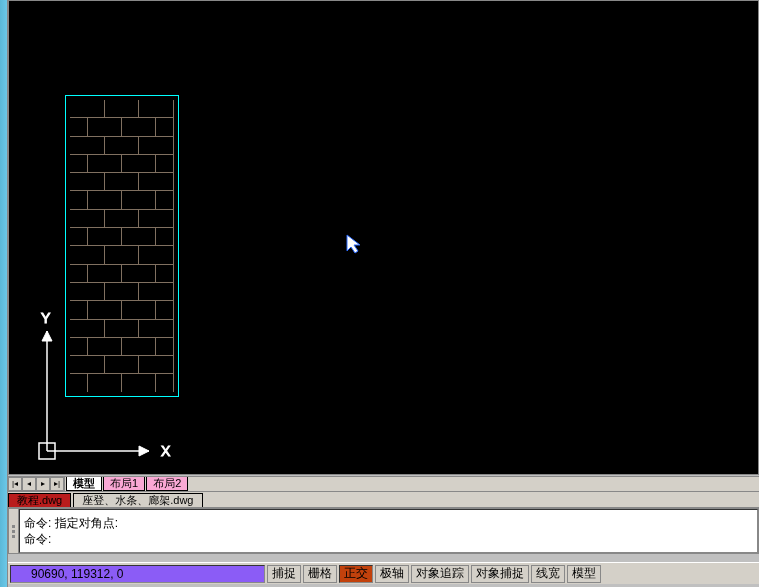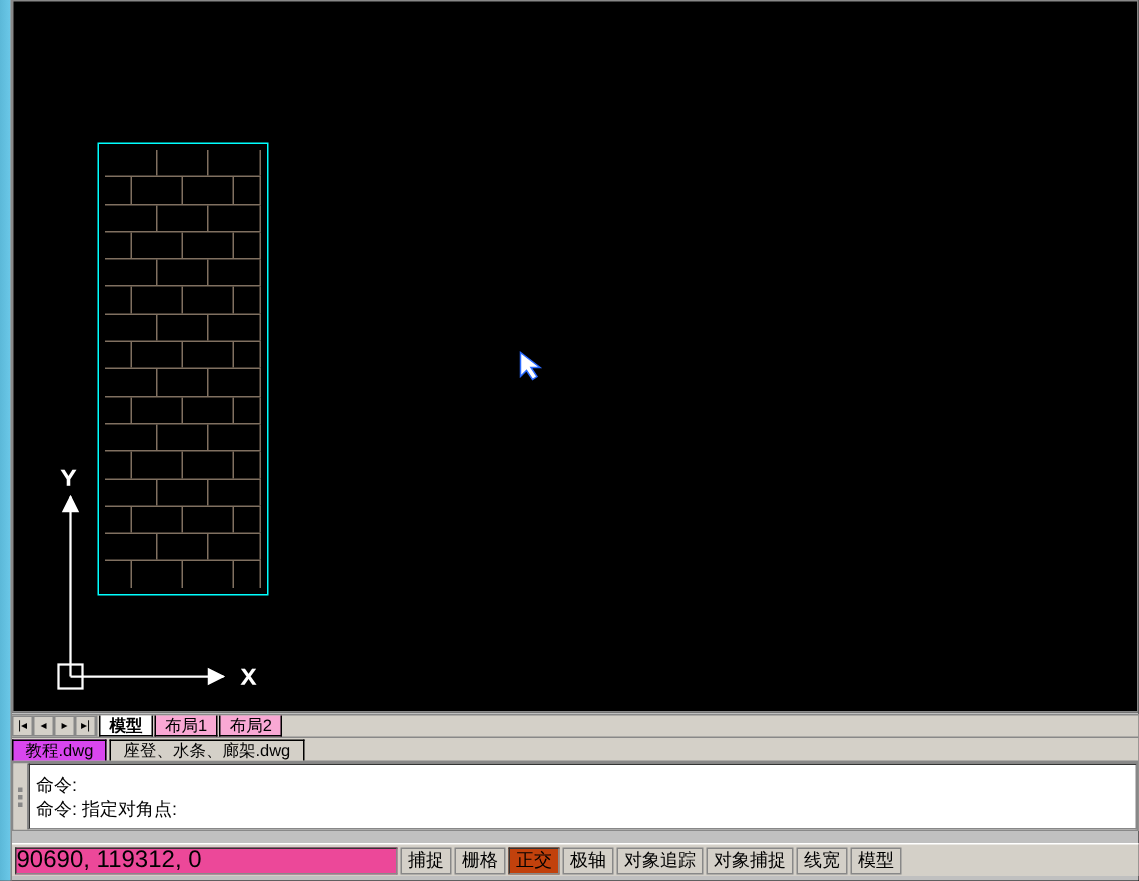--- a/index.html
+++ b/index.html
@@ -103,21 +103,21 @@
   .file-tabs {
     position: absolute;
     left: 8px; top: 492px;
     width: 751px; height: 16px;
     background: #d4d0c8;
     border-bottom: 1px solid #888;
     display: flex;
     align-items: flex-end;
   }
   .file-tab {
-    background: #d946ef;
+    background: #b91c1c;
     border: 1px solid #000;
     border-bottom: none;
     padding: 0 8px;
     font-size: 11px;
     margin-right: 2px;
     height: 14px;
     cursor: pointer;
     display: flex;
     align-items: center;
   }
@@ -161,24 +161,24 @@
     background: #d4d0c8;
     border-top: 1px solid #fff;
     display: flex;
     align-items: center;
     padding: 1px 2px;
     gap: 2px;
   }
   .status-coords {
     width: 255px;
     height: 18px;
-    background: #ec4899;
+    background: #8b5cf6;
     border: 1px inset #888;
-    padding: 1px 0;
-    font-size: 16px;
+    padding: 1px 20px;
+    font-size: 12px;
     display: flex;
     align-items: center;
   }
   .status-btn {
     height: 18px;
     padding: 0 4px;
     font-size: 12px;
     background: #d4d0c8;
     border: 1px solid #888;
     cursor: pointer;
@@ -331,22 +331,22 @@
     </div>
 </div>
 
 <div class="command-area">
   <div class="cmd-handle">
     <div></div>
       <div></div>
       <div></div>
   </div>
   <div class="cmd-text">
+    <div class="cmd-line">命令:  指定对角点:</div>
     <div class="cmd-line">命令:</div>
-    <div class="cmd-line">命令:  指定对角点:</div>
   </div>
 </div>
 
 <div class="status-bar">
   <div class="status-coords">90690, 119312, 0</div>
   <div class="status-btn">捕捉</div>
   <div class="status-btn">栅格</div>
   <div class="status-btn pressed">正交</div>
   <div class="status-btn">极轴</div>
   <div class="status-btn">对象追踪</div>

